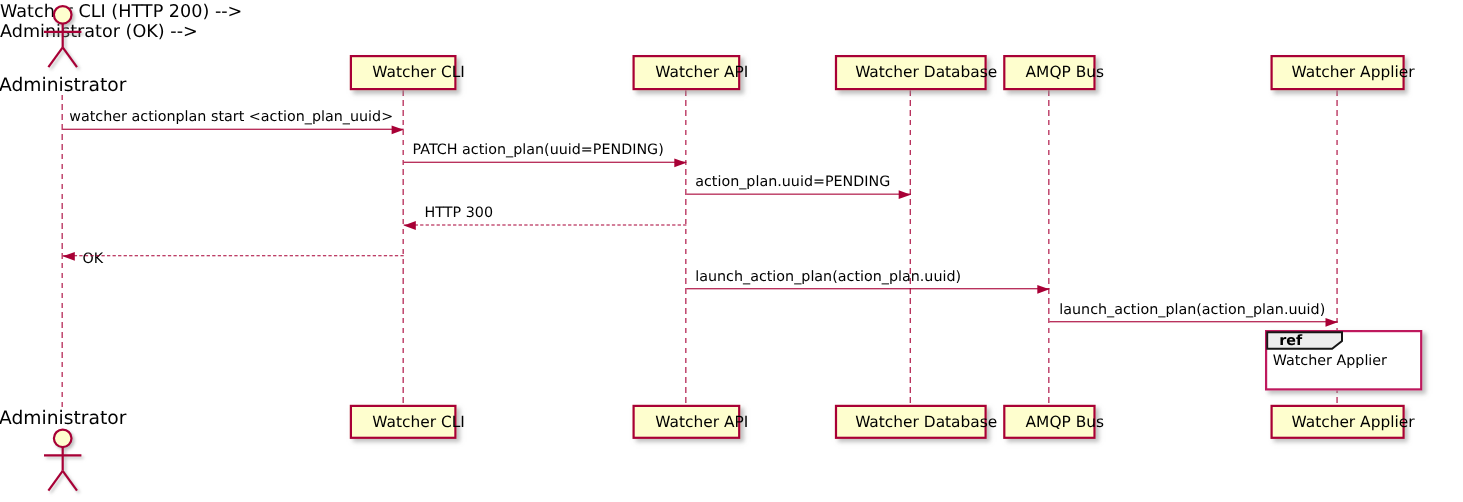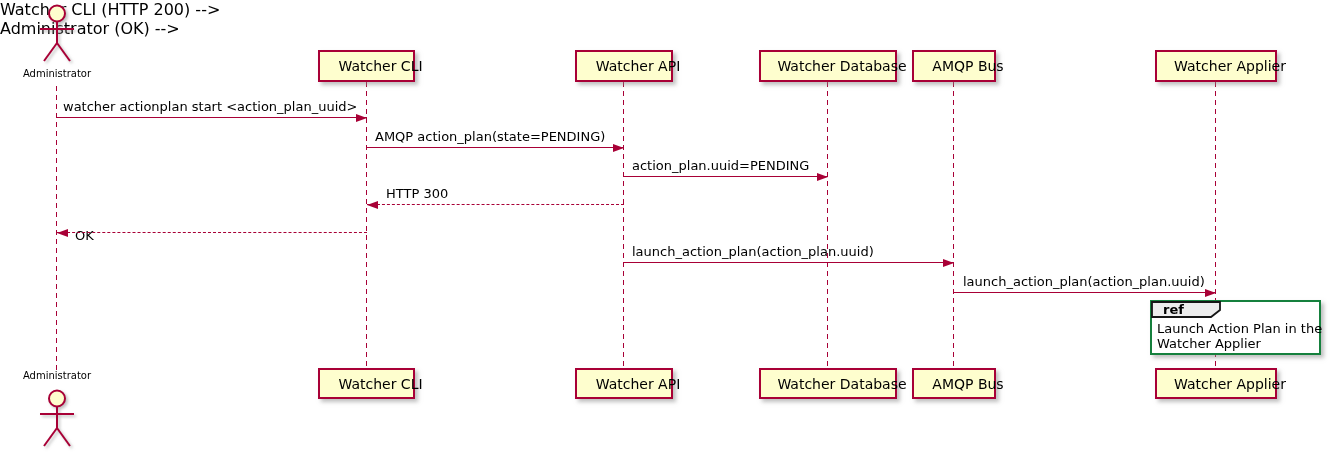--- a/index.html
+++ b/index.html
@@ -17,33 +17,33 @@
   .pbox {
     position:absolute; box-sizing:border-box; height:32px; z-index:3;
     background:#FEFECE; border:2px solid #A80036;
     box-shadow:3px 3px 4px rgba(140,140,140,0.55);
     display:flex; align-items:center; justify-content:center;
     font-size:14px; color:#000; white-space:nowrap;padding-left:28px;
   }
   .pbox.bottom { height:31px; }
   
   .actor-svg { position:absolute; z-index:3; filter:drop-shadow(2px 2px 1.5px rgba(150,150,150,0.6)); }
-  .actor-label { position:absolute; z-index:3; font-size:10px; white-space:nowrap; transform:translateX(-50%); }
+  .actor-label { position:absolute; z-index:3; font-size:17px; white-space:nowrap; transform:translateX(-50%); }
   
   .msg-line-solid { position:absolute; height:1px; background:#A80036; z-index:2; }
   .msg-line-dashed { position:absolute; height:0; border-top:1px dashed #A80036; z-index:2; }
   .arr { position:absolute; width:0; height:0; z-index:2;
          border-top:4px solid transparent; border-bottom:4px solid transparent; }
   .arr-r { border-left:11px solid #A80036; }
   .arr-l { border-right:11px solid #A80036; }
   .msg-label { position:absolute; font-size:13px; white-space:nowrap; z-index:2; color:#000; }
   
   .ref-box {
-    position:absolute; left:1150px; top:300px; width:171px; height:55px; z-index:4;
-    box-sizing:border-box; background:#ffffff; border:2px solid #15803d;
+    position:absolute; left:1150px; top:300px; width:143px; height:55px; z-index:4;
+    box-sizing:border-box; background:#ffffff; border:2px solid #be185d;
     box-shadow:3px 3px 4px rgba(140,140,140,0.55);
   }
   .ref-head { position:absolute; left:-1px; top:-1px; }
   .ref-keyword-text { font-family:"DejaVu Sans", sans-serif; font-size:13px; font-weight:bold; }
   .ref-body { position:absolute; left:5px; top:19px; font-size:13px; line-height:15px; white-space:nowrap; }
 </style>
 </head>
 <body>
 
 <div class="canvas">
@@ -75,21 +75,21 @@
 
   
   
   <div>
     <div class="msg-label" style="left:63px;top:99px;">watcher actionplan start &lt;action_plan_uuid&gt;</div>
     <div class="msg-line-solid" style="left:57px;top:117px;width:310px;"></div>
     <div class="arr arr-r" style="left:356px;top:114px;"></div>
   </div>
   
   <div>
-    <div class="msg-label" style="left:375px;top:129px;">AMQP action_plan(state=PENDING)</div>
+    <div class="msg-label" style="left:375px;top:129px;">PATCH action_plan(uuid=PENDING)</div>
     <div class="msg-line-solid" style="left:367px;top:147px;width:257px;"></div>
     <div class="arr arr-r" style="left:613px;top:144px;"></div>
   </div>
   
   <div>
     <div class="msg-label" style="left:632px;top:158px;">action_plan.uuid=PENDING</div>
     <div class="msg-line-solid" style="left:624px;top:176px;width:204px;"></div>
     <div class="arr arr-r" style="left:817px;top:173px;"></div>
   </div>
    Watcher CLI (HTTP 200) --&gt;
@@ -117,21 +117,20 @@
     <div class="arr arr-r" style="left:1205px;top:289px;"></div>
   </div>
 
   
   <div class="ref-box">
     <svg class="ref-head" width="72" height="18" viewBox="0 0 72 18">
       <polygon points="1,1 69,1 69,9 60,16 1,16" fill="#EDEDED" stroke="#161616" stroke-width="1.8"></polygon>
       <text class="ref-keyword-text" x="12" y="13">ref</text>
     </svg>
     <div class="ref-body">
-      <div>Launch Action Plan in the</div>
       <div>Watcher Applier</div>
     </div>
   </div>
 
   
   <div class="pbox bottom" style="left:318px; top:368px; width:97px;">Watcher CLI</div>
   <div class="pbox bottom" style="left:575px; top:368px; width:98px;">Watcher API</div>
   <div class="pbox bottom" style="left:759px; top:368px; width:138px;">Watcher Database</div>
   <div class="pbox bottom" style="left:912px; top:368px; width:84px;">AMQP Bus</div>
   <div class="pbox bottom" style="left:1155px;top:368px; width:122px;">Watcher Applier</div>

